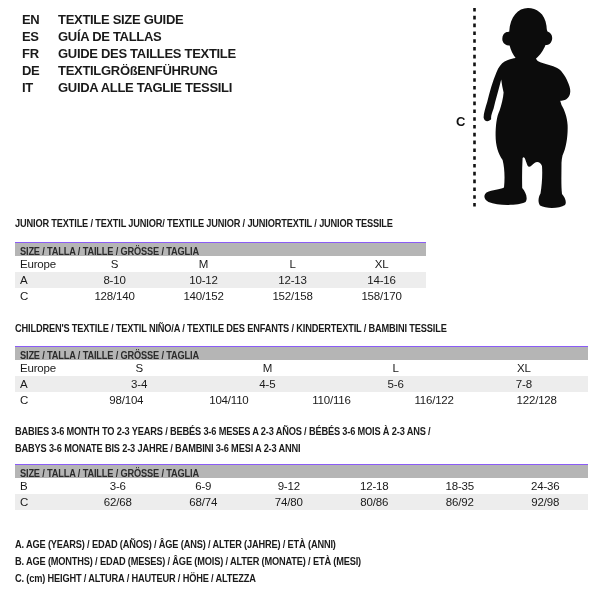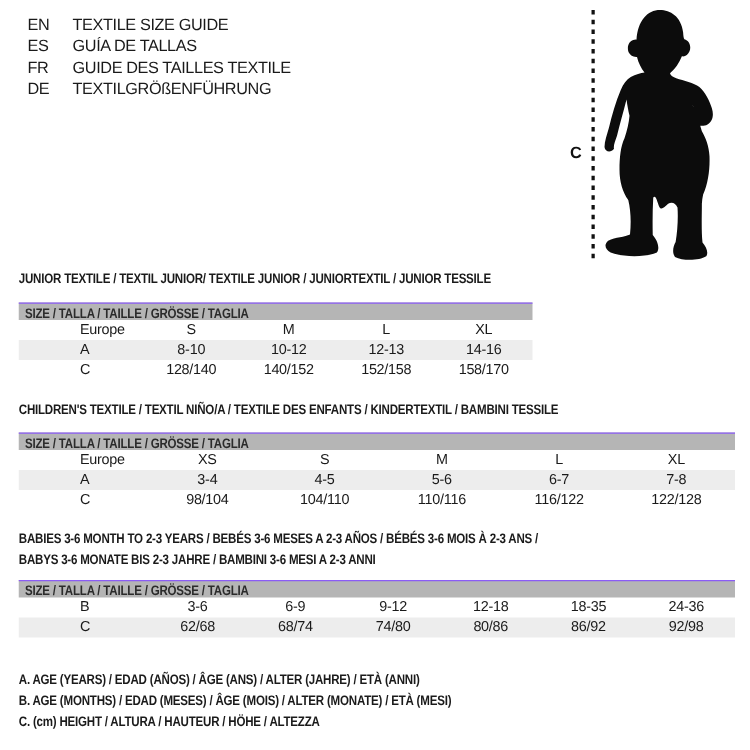--- a/index.html
+++ b/index.html
@@ -7,21 +7,21 @@
     position:relative;
     width:600px;height:600px;
     background:#ffffff;
     font-family:"Liberation Sans", sans-serif;
     color:#1a1a1a;
     overflow:hidden;
   }
   
   .lang-list{position:absolute;left:22px;top:11px;}
   .lang-line{display:flex;height:17px;line-height:17px;
-    font-size:13px;font-weight:normal;letter-spacing:-0.3px;}
+    font-size:13px;font-weight:bold;letter-spacing:-0.3px;}
   .lang-code{width:36px;flex:0 0 36px;}
   .lang-title{white-space:nowrap;}
 
   
   .figure{position:absolute;left:450px;top:0;width:150px;height:215px;}
 
   
   .tbl-title{
     position:absolute;left:15px;
     font-size:11px;font-weight:bold;letter-spacing:-0.2px;
@@ -35,21 +35,21 @@
     padding-left:5px;overflow:hidden;
   }
   .size-band .cond{
     display:inline-block;
     font-size:11px;font-weight:bold;color:#2b2b2b;
     letter-spacing:-0.2px;white-space:nowrap;
     transform:scaleX(0.84);transform-origin:0 50%;
   }
   .trow{display:flex;height:16px;line-height:16px;font-size:11.5px;letter-spacing:-0.2px;}
   .trow.alt{background:#ededed;}
-  .tlabel{flex:0 0 50px;padding-left:5px;margin-left:44px;}
+  .tlabel{flex:0 0 50px;padding-left:5px;}
   .tbl.wide .tlabel{flex-basis:55px;}
   .tcell{flex:1 1 0;text-align:center;}
 
   
   .notes{position:absolute;left:15px;top:536px;}
   .note-line{
     height:17px;line-height:17px;
     font-size:11px;font-weight:bold;letter-spacing:-0.2px;
     white-space:nowrap;
     transform:scaleX(0.84);transform-origin:0 0;
@@ -69,20 +69,24 @@
       <span class="lang-code">ES</span>
       <span class="lang-title">GUÍA DE TALLAS</span>
     </div>
     <div class="lang-line">
       <span class="lang-code">FR</span>
       <span class="lang-title">GUIDE DES TAILLES TEXTILE</span>
     </div>
     <div class="lang-line">
       <span class="lang-code">DE</span>
       <span class="lang-title">TEXTILGRÖßENFÜHRUNG</span>
+    </div>
+    <div class="lang-line">
+      <span class="lang-code">IT</span>
+      <span class="lang-title">GUIDA ALLE TAGLIE TESSILI</span>
     </div>
   </div>
 
   <div class="figure">
     <svg width="150" height="215" viewBox="0 0 150 215">
       <line x1="24.5" y1="8" x2="24.5" y2="208" stroke="#111" stroke-width="2.6" stroke-dasharray="3.6 4.2"></line>
       <text x="6" y="126" font-size="13" font-weight="bold" fill="#111" font-family="Liberation Sans, sans-serif">C</text>
       <path fill="#0c0c0c" d="
         M78,8
         C86,8 95,13 96.5,26
@@ -162,32 +166,30 @@
     </div>
   </div>
 
   <div class="tbl-title" style="top:320px;">CHILDREN'S TEXTILE / TEXTIL NIÑO/A / TEXTILE DES ENFANTS / KINDERTEXTIL / BAMBINI TESSILE</div>
   <div class="tbl wide" style="top:346px;width:573px;">
     <div class="size-band">
       <span class="cond">SIZE / TALLA / TAILLE / GRÖSSE / TAGLIA</span>
     </div>
     <div class="trow">
       <span class="tlabel">Europe</span>
-      <span class="tcell">XS</span>
       <span class="tcell">S</span>
       <span class="tcell">M</span>
       <span class="tcell">L</span>
       <span class="tcell">XL</span>
     </div>
     <div class="trow alt">
       <span class="tlabel">A</span>
       <span class="tcell">3-4</span>
       <span class="tcell">4-5</span>
       <span class="tcell">5-6</span>
-      <span class="tcell">6-7</span>
       <span class="tcell">7-8</span>
     </div>
     <div class="trow">
       <span class="tlabel">C</span>
       <span class="tcell">98/104</span>
       <span class="tcell">104/110</span>
       <span class="tcell">110/116</span>
       <span class="tcell">116/122</span>
       <span class="tcell">122/128</span>
     </div>

